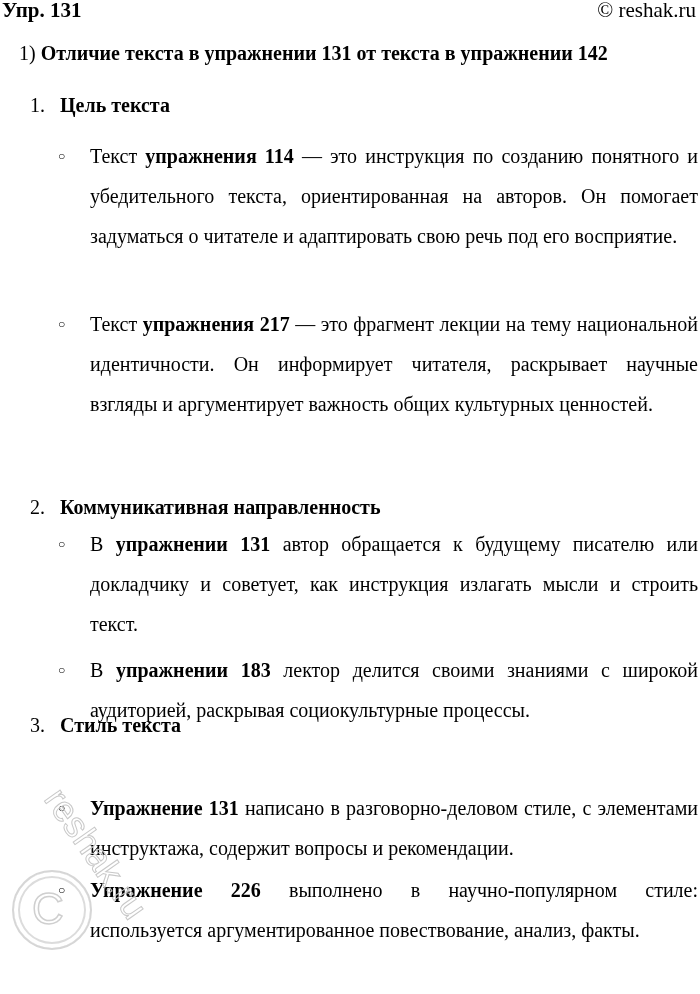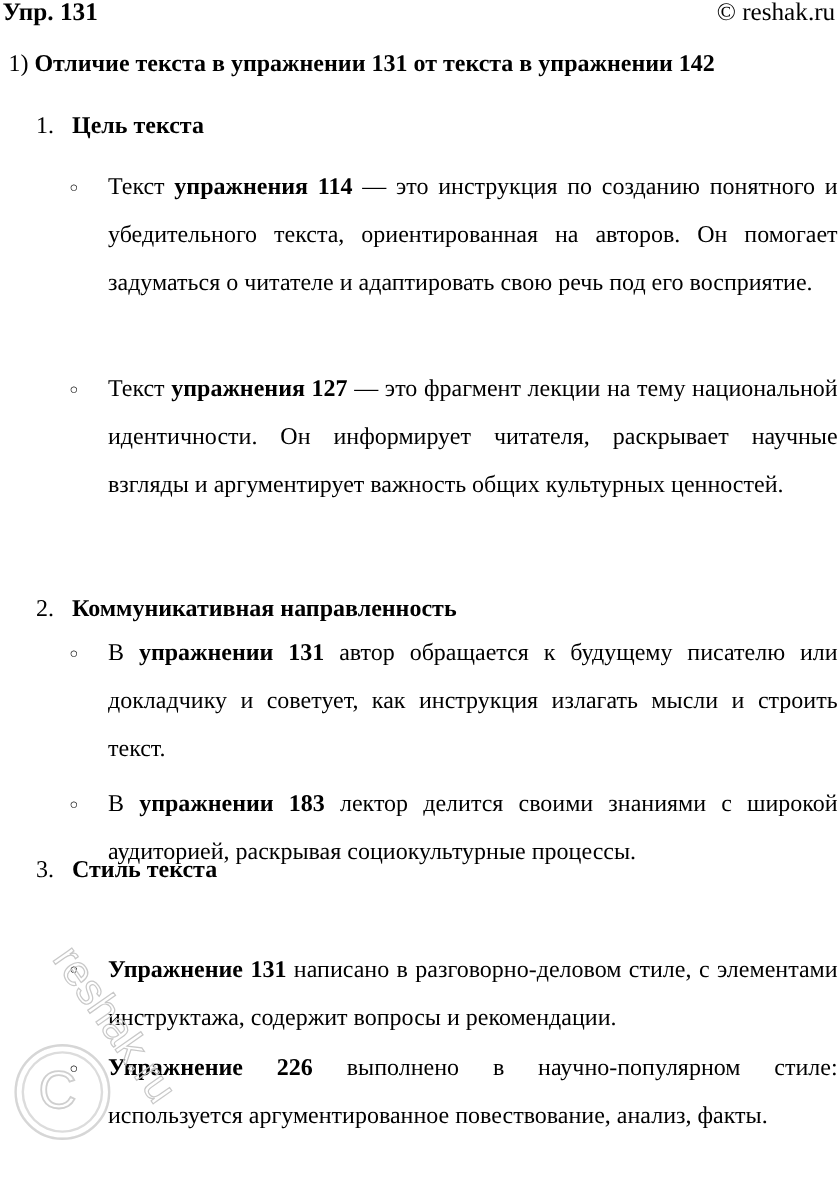--- a/index.html
+++ b/index.html
@@ -2,21 +2,21 @@
 <html><head>
 <meta charset="utf-8">
 <style>
   html, body { margin: 0; padding: 0; background: #ffffff; }
   body {
     width: 700px; height: 994px; position: relative; overflow: hidden;
     font-family: "Liberation Serif", serif; color: #000; font-size: 20px;
   }
   .hdr-left { position: absolute; left: 2px; top: -2px; font-weight: bold; font-size: 21px; }
   .hdr-right { position: absolute; right: 4px; top: -2px; font-size: 21px; }
-  .title { position: absolute; left: 7px; top: 42px; font-size: 20px; white-space: nowrap; }
+  .title { position: absolute; left: 19px; top: 42px; font-size: 20px; white-space: nowrap; }
   .title b { font-weight: bold; }
   .sec { position: absolute; left: 30px; font-size: 20px; white-space: nowrap; }
   .sec .num { display: inline-block; width: 30px; }
   .sec .lbl { font-weight: bold; }
   .item { position: absolute; left: 90px; width: 608px; line-height: 40px; font-size: 20px; text-align: justify; }
   .item .bullet { position: absolute; left: -32px; top: 0; font-size: 12px; }
   .watermark {
     position: absolute; left: 10px; top: 780px; width: 140px; height: 200px;
     color: #d8d8d8; pointer-events: none;
   }
@@ -47,21 +47,21 @@
 
 <div class="sec" style="top:94px;">
   <span class="num">1.</span><span class="lbl">Цель текста</span>
 </div>
 <div class="item" style="top:136px;">
   <span class="bullet">○</span>
   <span>Текст </span><b>упражнения 114</b><span> — это инструкция по созданию понятного и убедительного текста, ориентированная на авторов. Он помогает задуматься о читателе и адаптировать свою речь под его восприятие.</span>
 </div>
 <div class="item" style="top:304px;">
   <span class="bullet">○</span>
-  <span>Текст </span><b>упражнения 127</b><span> — это фрагмент лекции на тему национальной идентичности. Он информирует читателя, раскрывает научные взгляды и аргументирует важность общих культурных ценностей.</span>
+  <span>Текст </span><b>упражнения 217</b><span> — это фрагмент лекции на тему национальной идентичности. Он информирует читателя, раскрывает научные взгляды и аргументирует важность общих культурных ценностей.</span>
 </div>
 
 <div class="sec" style="top:496px;">
   <span class="num">2.</span><span class="lbl">Коммуникативная направленность</span>
 </div>
 <div class="item" style="top:524px;">
   <span class="bullet">○</span>
   <span>В </span><b>упражнении 131</b><span> автор обращается к будущему писателю или докладчику и советует, как инструкция излагать мысли и строить текст.</span>
 </div>
 <div class="item" style="top:650px;">

